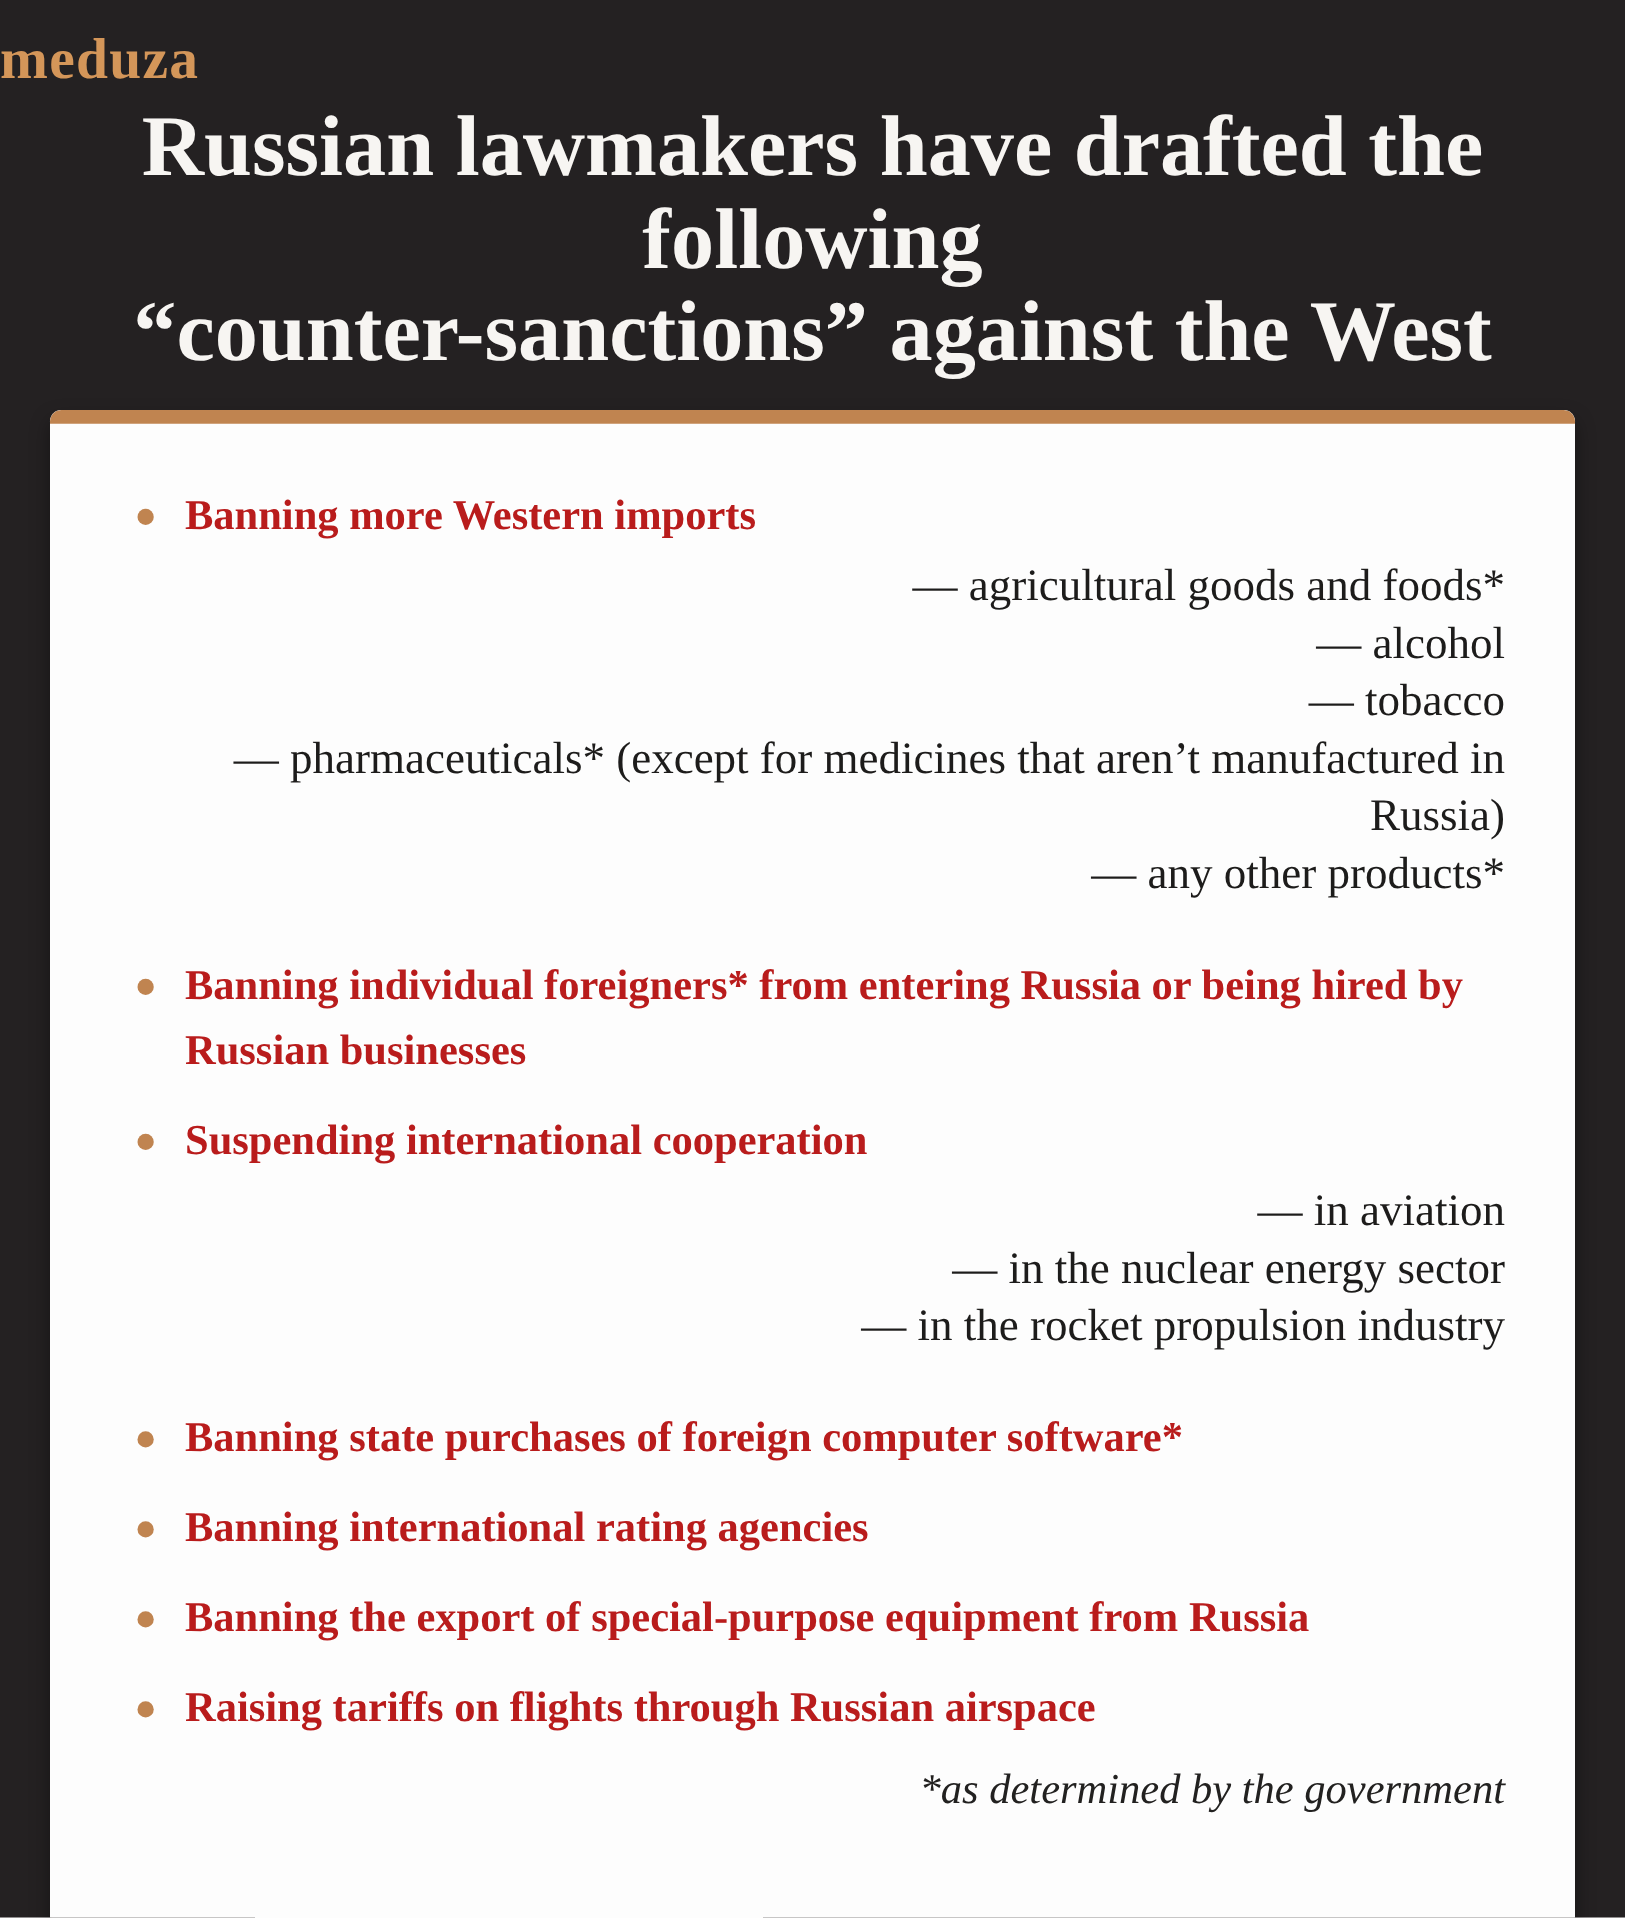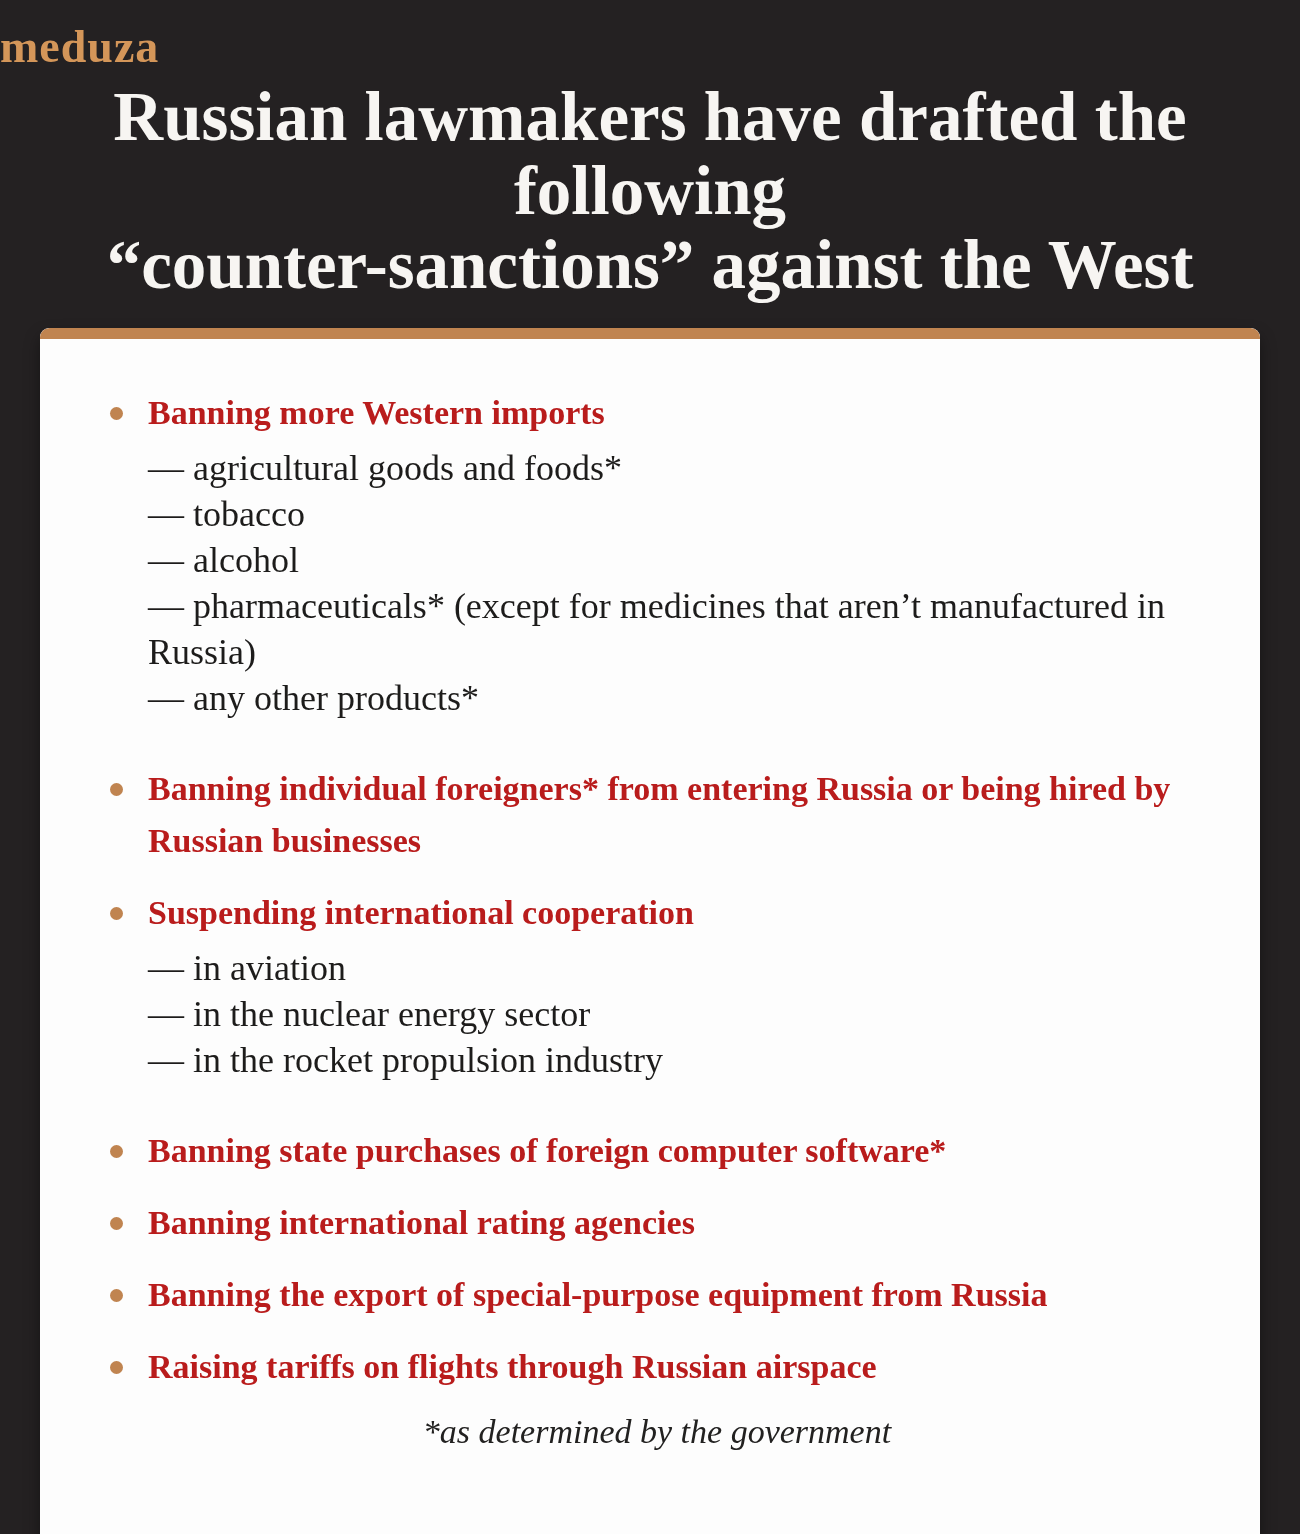--- a/index.html
+++ b/index.html
@@ -72,28 +72,29 @@
   .item-label {
     font-size: 34px;
     font-weight: bold;
     color: #b91c1c;
     line-height: 52px;
   }
   ul.sub {
     list-style: none;
     margin: 6px 0 22px;
     padding: 0;
+    text-align: right;
   }
   li.sub-item {
     font-size: 36px;
     color: #1d1c1b;
     line-height: 46px;
   }
   .footnote {
-    text-align: center;
+    text-align: right;
     font-style: italic;
     font-size: 34px;
     color: #222120;
     margin-top: 16px;
   }
 </style>
 </head>
 <body>
 
 <div class="page">
@@ -104,22 +105,22 @@
   <div class="card">
     <div class="accent-bar"></div>
     <div class="content">
       <ul class="list" id="sanctions-list">
           <li class="item">
             <span class="bullet"></span>
             <div class="item-body">
               <div class="item-label">Banning more Western imports</div>
               <ul class="sub">
                 <li class="sub-item">— agricultural goods and foods*</li>
+                <li class="sub-item">— alcohol</li>
                 <li class="sub-item">— tobacco</li>
-                <li class="sub-item">— alcohol</li>
                 <li class="sub-item">— pharmaceuticals* (except for medicines that aren’t manufactured in Russia)</li>
                 <li class="sub-item">— any other products*</li>
               </ul>
             </div>
           </li>
           <li class="item">
             <span class="bullet"></span>
             <div class="item-body">
               <div class="item-label">Banning individual foreigners* from entering Russia or being hired by Russian businesses</div>
             </div>

